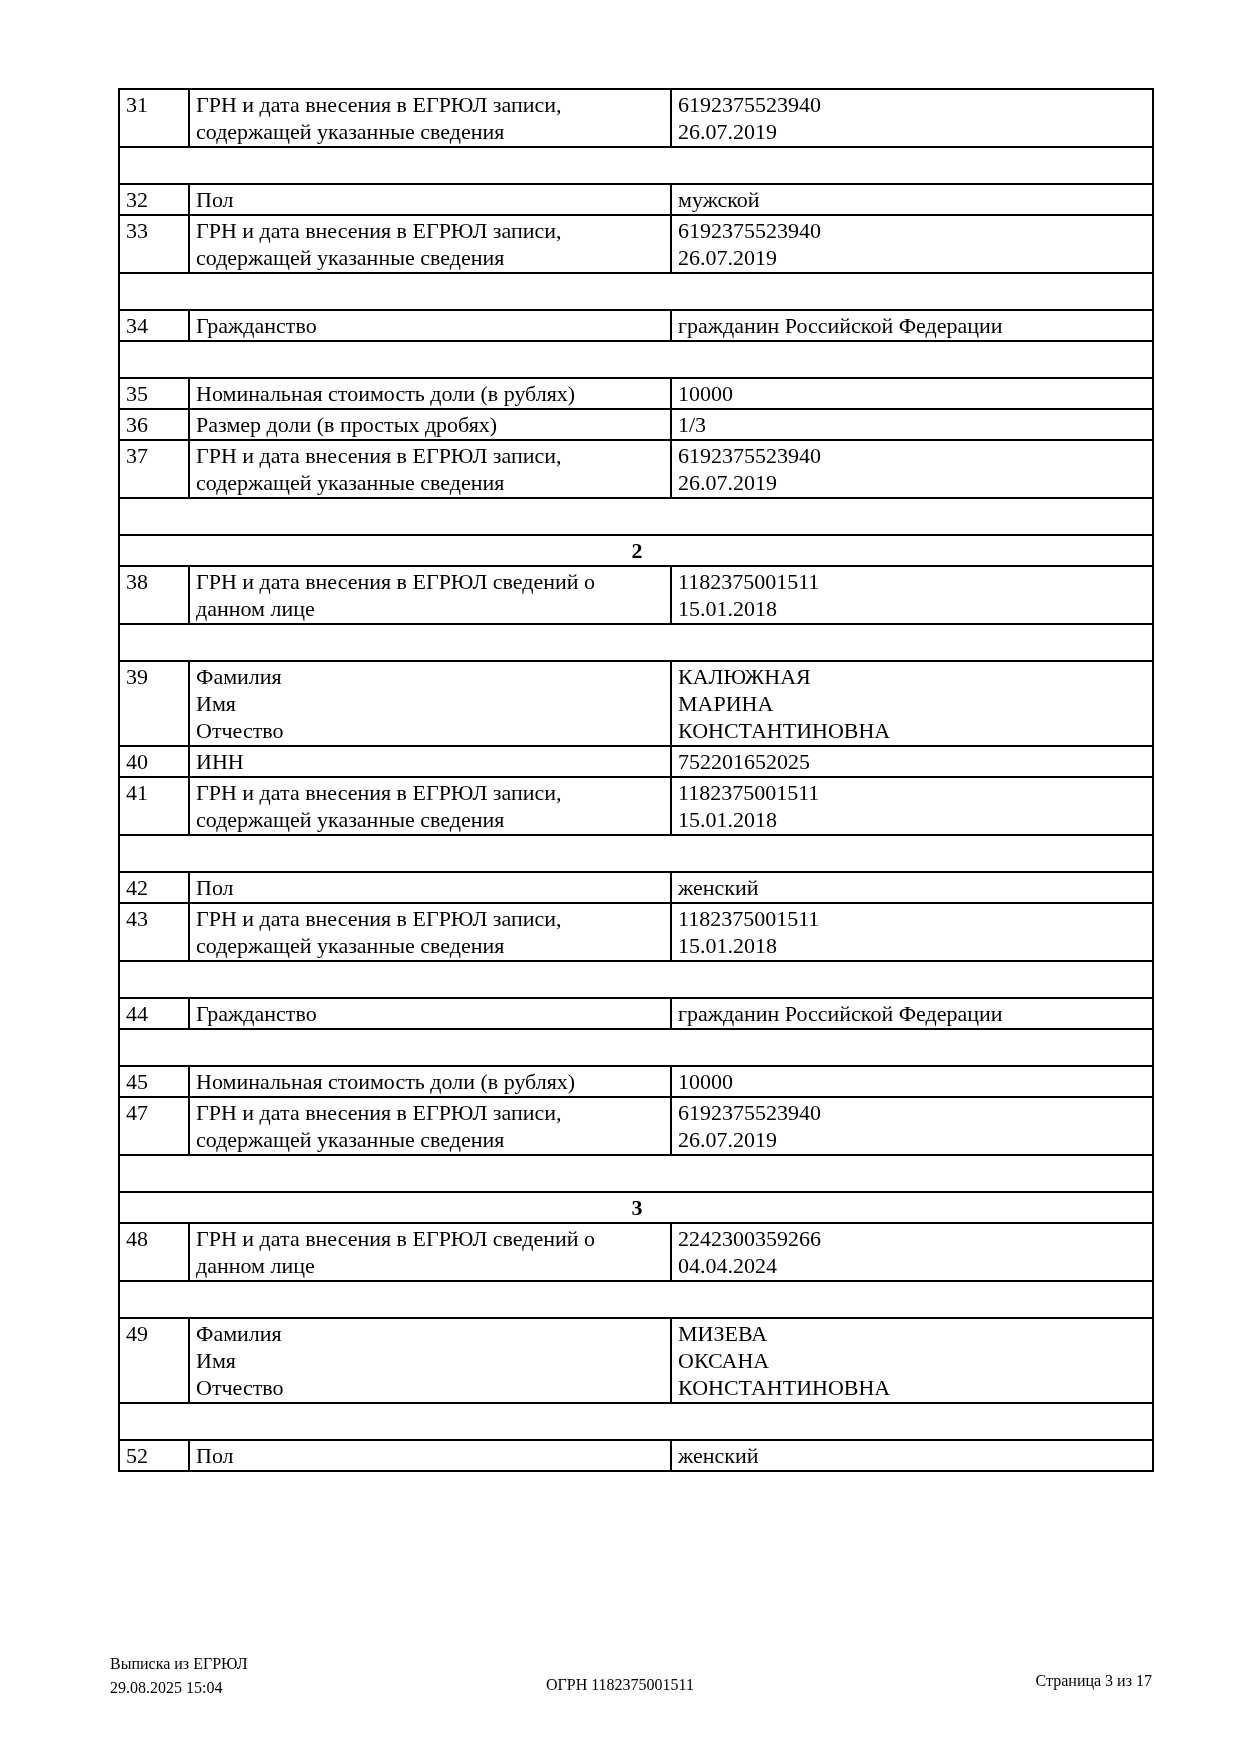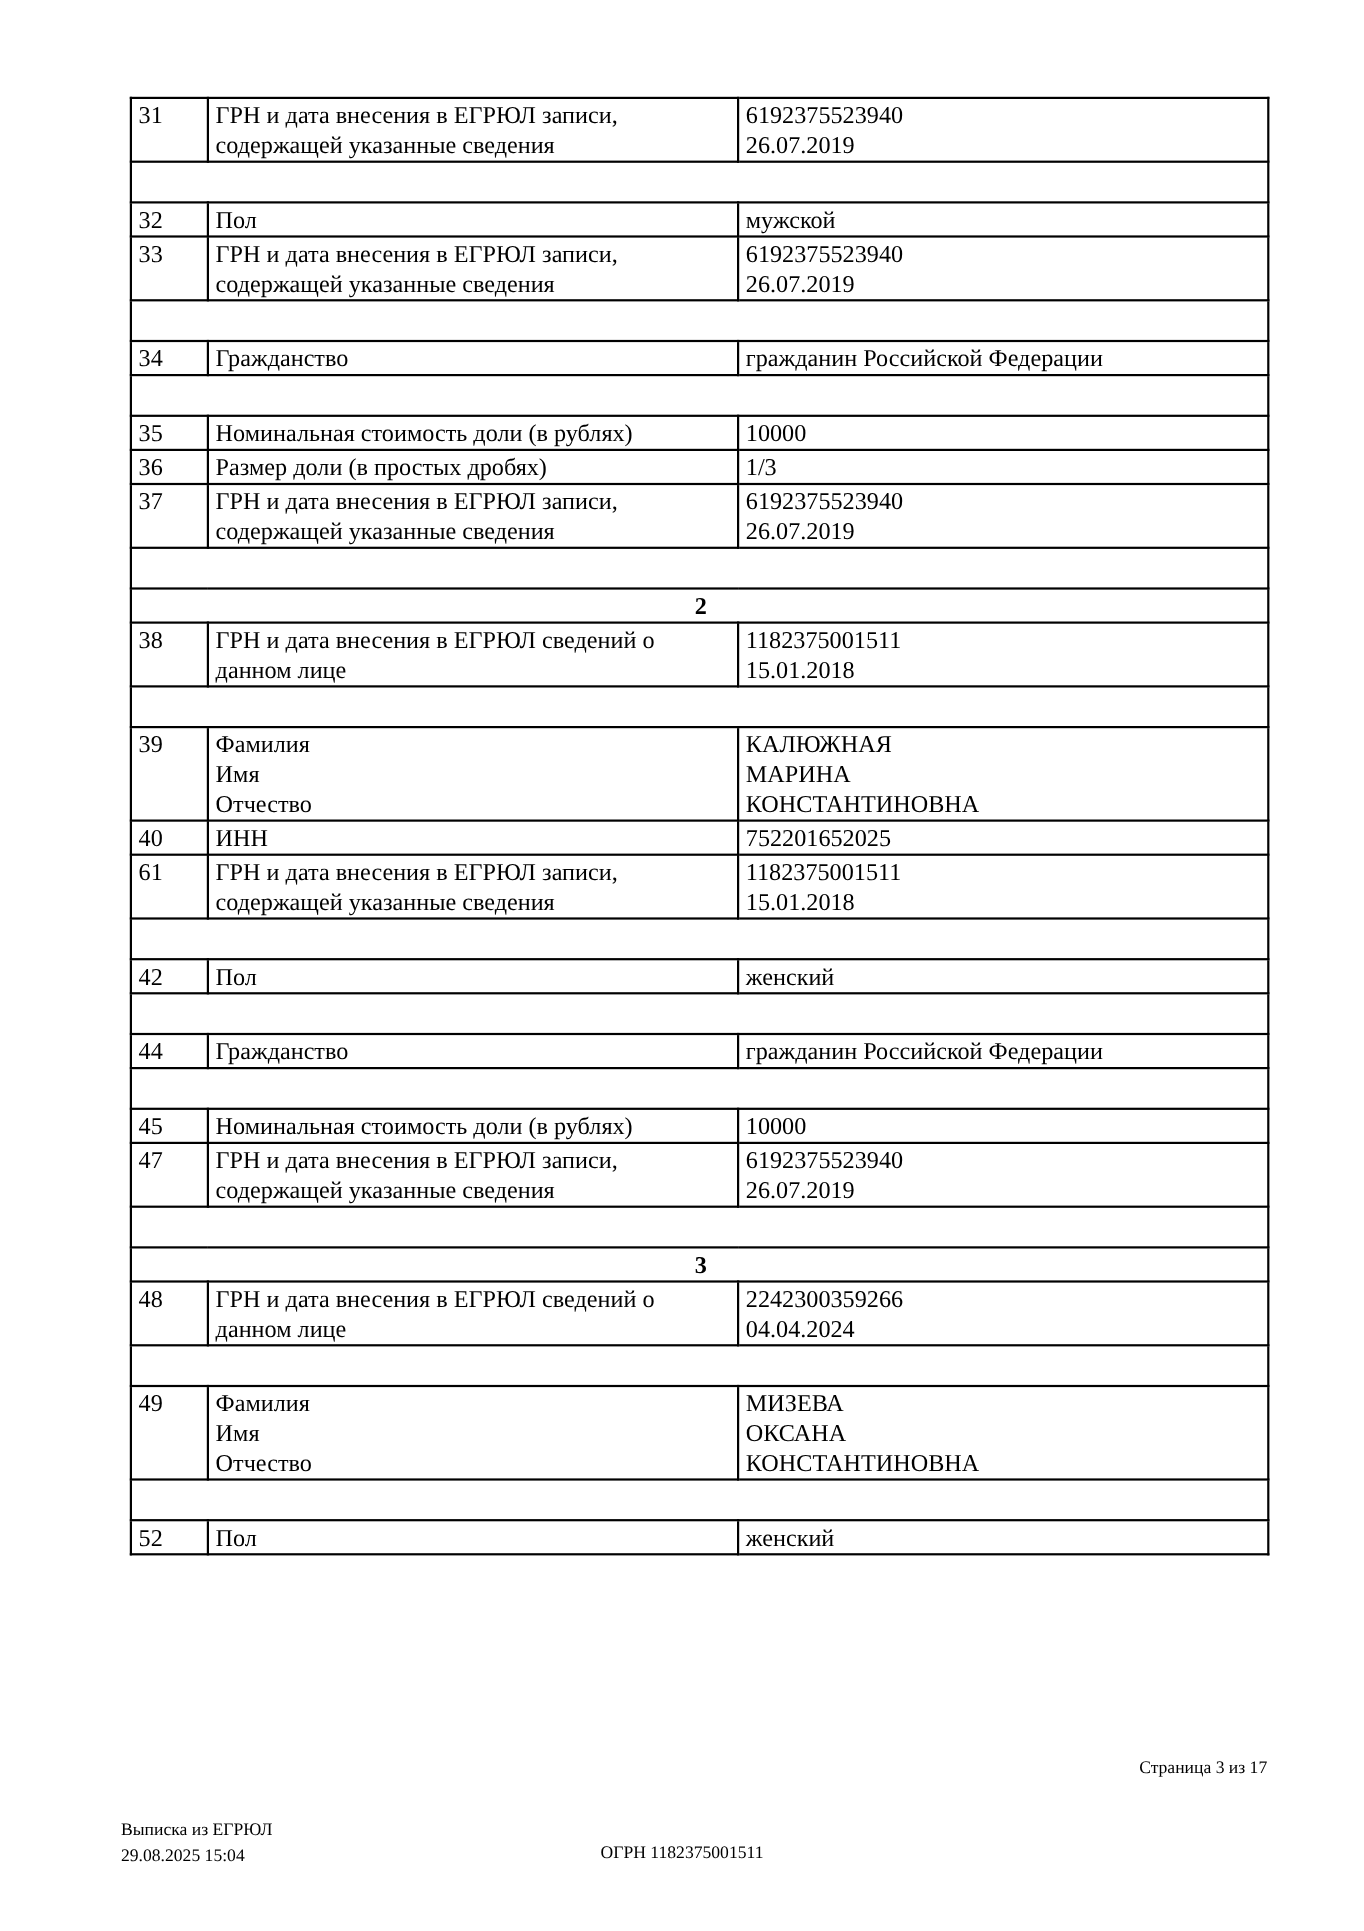--- a/index.html
+++ b/index.html
@@ -59,21 +59,21 @@
   .footer-center {
     position: absolute;
     left: 0; right: 0;
     top: 1676px;
     text-align: center;
     font-size: 16px;
   }
   .footer-right {
     position: absolute;
     right: 88px;
-    top: 1599px;
+    top: 1672px;
     font-size: 16px;
     text-align: right;
   }
 </style>
 </head>
 <body>
 
 <div class="page">
 
   <div class="table-wrap">
@@ -198,40 +198,51 @@
           <tr>
             <td class="num-cell">40</td>
             <td>
               <div class="cell-line">ИНН</div>
             </td>
             <td>
               <div class="cell-line">752201652025</div>
             </td>
           </tr>
           <tr>
-            <td class="num-cell">61</td>
+            <td class="num-cell">41</td>
             <td>
               <div class="cell-line">ГРН и дата внесения в ЕГРЮЛ записи,</div>
               <div class="cell-line">содержащей указанные сведения</div>
             </td>
             <td>
               <div class="cell-line">1182375001511</div>
               <div class="cell-line">15.01.2018</div>
             </td>
           </tr>
           <tr>
             <td colspan="3" class="spacer-cell"></td>
           </tr>
           <tr>
             <td class="num-cell">42</td>
             <td>
               <div class="cell-line">Пол</div>
             </td>
             <td>
               <div class="cell-line">женский</div>
+            </td>
+          </tr>
+          <tr>
+            <td class="num-cell">43</td>
+            <td>
+              <div class="cell-line">ГРН и дата внесения в ЕГРЮЛ записи,</div>
+              <div class="cell-line">содержащей указанные сведения</div>
+            </td>
+            <td>
+              <div class="cell-line">1182375001511</div>
+              <div class="cell-line">15.01.2018</div>
             </td>
           </tr>
           <tr>
             <td colspan="3" class="spacer-cell"></td>
           </tr>
           <tr>
             <td class="num-cell">44</td>
             <td>
               <div class="cell-line">Гражданство</div>
             </td>

